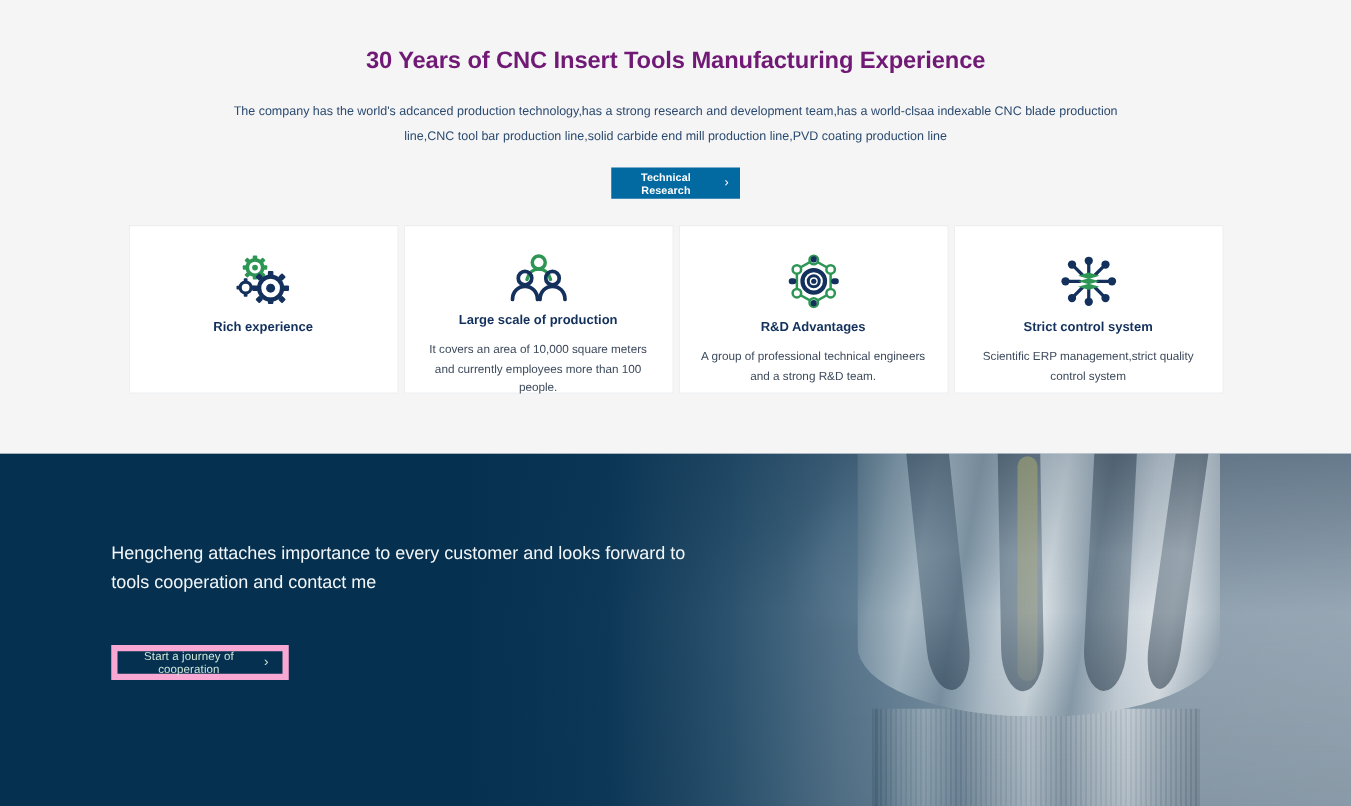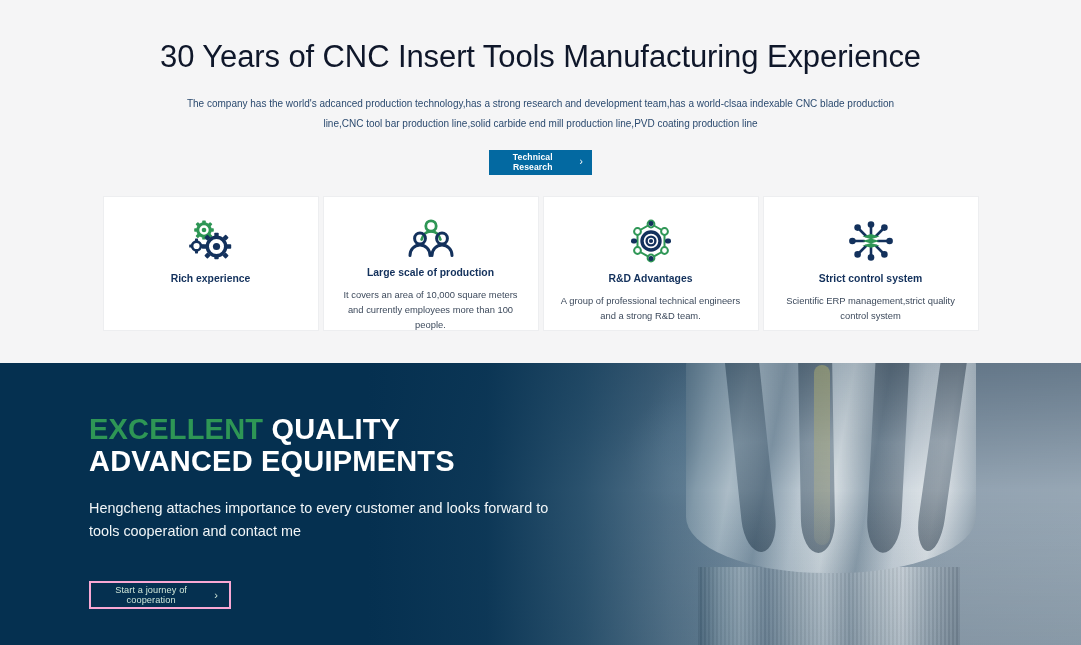--- a/index.html
+++ b/index.html
@@ -24,24 +24,24 @@
   .features-section {
     position: relative;
     width: 100%;
     height: 363px;
     background: #f5f5f6;
     padding-top: 38px;
   }
 
   .section-heading {
     text-align: center;
-    font-size: 31px;
-    font-weight: normal;
+    font-size: 19px;
+    font-weight: bold;
     letter-spacing: -0.1px;
-    color: #0f172a;
+    color: #701a75;
     line-height: 1.2;
   }
 
   .section-sub {
     margin: 0 auto;
     margin-top: 19px;
     width: 730px;
     text-align: center;
     font-size: 10px;
     line-height: 2.0;
@@ -258,21 +258,21 @@
   .hero-cta {
     margin-top: 38px;
     display: inline-flex;
     align-items: center;
     justify-content: space-between;
     gap: 14px;
     width: 142px;
     height: 28px;
     padding: 0 11px;
     background: transparent;
-    border: 2px solid #f9a8d4;
+    border: 5px solid #f9a8d4;
     color: #cfe6d8;
     font-size: 9.2px;
     letter-spacing: 0.1px;
     cursor: pointer;
     font-family: "Liberation Sans", sans-serif;
   }
   .hero-cta .chev { font-size: 11px; line-height: 1; color: #cfe6d8; }
 </style>
 </head>
 <body>
@@ -448,27 +448,20 @@
           <div class="flute f4"></div>
           <div class="coolant"></div>
         </div>
       </div>
 
       <div class="hero-tint"></div>
       <div class="hero-scrim"></div>
     </div>
 
     <div class="hero-content">
-      <div class="hero-title">
-        <div>
-          <span class="accent">EXCELLENT</span>
-          <span>QUALITY</span>
-        </div>
-        <div>ADVANCED EQUIPMENTS</div>
-      </div>
 
       <div class="hero-para">
         <div>Hengcheng attaches importance to every customer and looks forward to</div>
         <div>tools cooperation and contact me</div>
       </div>
 
       <button class="hero-cta">
         <span>Start a journey of cooperation</span>
         <span class="chev">›</span>
       </button>

